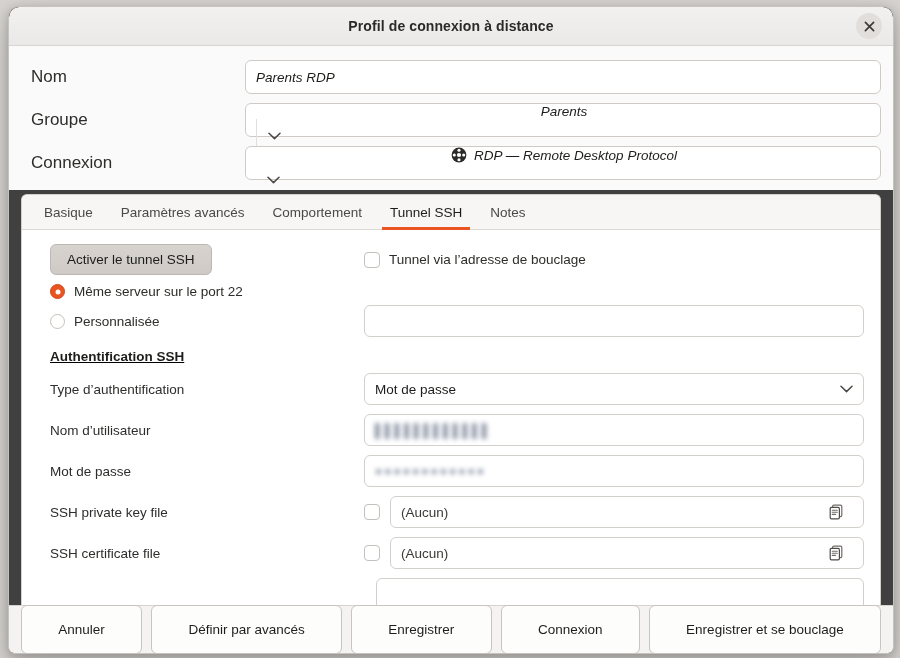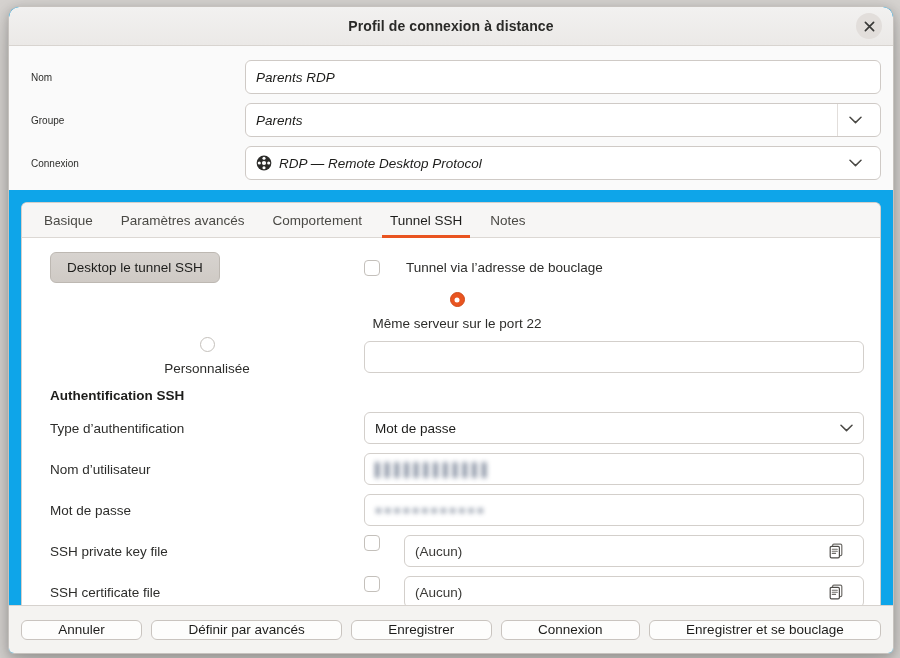--- a/index.html
+++ b/index.html
@@ -14,21 +14,21 @@
     -webkit-font-smoothing: antialiased;
   }
 
   
   .window {
     position: absolute;
     left: 8px;
     top: 6px;
     width: 884px;
     height: 646px;
-    background: #0ea5e9;
+    background: #404040;
     border-radius: 11px 11px 6px 6px;
     border: 1px solid #c6c2be;
     box-shadow: 0 3px 11px rgba(0,0,0,.22), 0 14px 34px rgba(0,0,0,.16);
     display: flex;
     flex-direction: column;
     overflow: hidden;
   }
 
   
   .titlebar {
@@ -74,61 +74,61 @@
   }
   .frow {
     display: flex;
     align-items: center;
     margin-bottom: 9px;
   }
   .frow:last-child { margin-bottom: 0; }
   .flabel {
     width: 224px;
     flex: 0 0 224px;
-    font-size: 10px;
+    font-size: 17px;
     color: #2d2d2b;
     padding-left: 10px;
     box-sizing: border-box;
   }
 
   .field {
     flex: 1 1 auto;
     height: 34px;
     box-sizing: border-box;
     background: #ffffff;
     border: 1px solid #cfcac6;
     border-radius: 6px;
     display: flex;
     align-items: center;
     padding: 0 10px;
     font-size: 13.5px;
     color: #1d1d1b;
     position: relative;
     font-style: italic;
   }
-  .field.combo { padding-right: 8px; }
+  .field.combo { padding-right: 8px; flex-direction: column; }
   .combo-text { flex: 1 1 auto; display: flex; align-items: center; gap: 7px; }
   .combo-arrow {
     width: 34px;
     flex: 0 0 34px;
     display: flex;
     align-items: center;
     justify-content: center;
     align-self: stretch;
     cursor: pointer;
   }
   .combo-sep { border-left: 1px solid #e2dedb; }
 
   
   .proto-icon { width: 16px; height: 16px; flex: 0 0 16px; display: block; }
 
   
   .notebook {
     flex: 1 1 auto;
-    margin: 12px 12px 0 12px;
+    margin: 4px 12px 0 12px;
     border: 1px solid #d3cfcb;
     border-radius: 6px 6px 0 0;
     border-bottom: none;
     display: flex;
     flex-direction: column;
     overflow: hidden;
     background: #ffffff;
     min-height: 0;
   }
   .tabbar {
@@ -190,21 +190,21 @@
     border: 1px solid #bdb8b2;
     border-radius: 6px;
     font-size: 13.5px;
     color: #1d1d1b;
     padding: 7px 16px;
     cursor: pointer;
     font-family: inherit;
   }
 
   
-  .radio-row { display: flex; align-items: center; gap: 9px; margin-bottom: 6px; padding-left: 12px; flex-direction: column; }
+  .radio-row { display: flex; align-items: center; gap: 9px; margin-bottom: 6px; padding-left: 12px; }
   .radio {
     width: 15px; height: 15px; flex: 0 0 15px;
     border-radius: 50%;
     box-sizing: border-box;
     background: #ffffff;
     border: 1px solid #c4c0bb;
     cursor: pointer;
     position: relative;
   }
   .radio.on { background: #e95420; border-color: #d04a19; }
@@ -221,21 +221,21 @@
 
   
   .cbox {
     width: 16px; height: 16px; flex: 0 0 16px;
     box-sizing: border-box;
     border: 1px solid #c4c0bb;
     border-radius: 4px;
     background: #ffffff;
     cursor: pointer;
   }
-  .check-row { display: flex; align-items: center; gap: 26px; }
+  .check-row { display: flex; align-items: center; gap: 9px; }
   .check-label { font-size: 13.5px; color: #2d2d2b; }
 
   .sfield {
     flex: 1 1 auto;
     height: 32px;
     box-sizing: border-box;
     background: #ffffff;
     border: 1px solid #d3cfcb;
     border-radius: 6px;
     display: flex;
@@ -251,21 +251,21 @@
     filter: blur(2.6px);
     opacity: .62;
     font-size: 13px;
     letter-spacing: .5px;
     color: #3a4a66;
     user-select: none;
     white-space: nowrap;
   }
   .redacted.dots { letter-spacing: 2px; font-size: 12px; color: #33445f; }
 
-  .filerow { display: flex; align-items: flex-start; gap: 24px; flex: 1 1 auto; }
+  .filerow { display: flex; align-items: center; gap: 10px; flex: 1 1 auto; }
   .file-icon {
     width: 34px; flex: 0 0 34px;
     display: flex; align-items: center; justify-content: center;
     align-self: stretch;
     cursor: pointer;
   }
   .muted { color: #3b3a37; }
 
   .partial-field {
     margin-left: 338px;
@@ -283,21 +283,21 @@
     background: #f4f3f1;
     border-top: 1px solid #d6d2ce;
     display: flex;
     align-items: center;
     gap: 9px;
     padding: 0 12px;
     box-sizing: border-box;
   }
   .act-btn {
     flex: 1 1 auto;
-    height: 20px;
+    height: 49px;
     background: #fdfdfc;
     border: 1px solid #c9c4bf;
     border-radius: 6px;
     font-size: 13.5px;
     color: #1d1d1b;
     cursor: pointer;
     font-family: inherit;
     white-space: nowrap;
     padding: 0 6px;
   }
@@ -381,21 +381,21 @@
         </div>
       <div class="tab">
           <span>Notes</span>
         </div>
     </div>
 
     <div class="tabcontent">
 
       <div class="srow">
         <div class="slabel" style="padding-left:12px">
-          <button class="push-btn">Desktop le tunnel SSH</button>
+          <button class="push-btn">Activer le tunnel SSH</button>
         </div>
         <div class="check-row">
           <span class="cbox"></span>
           <span class="check-label">Tunnel via l’adresse de bouclage</span>
         </div>
       </div>
 
       <div class="radio-row" style="margin-top:4px;">
         <span class="radio on"></span>
         <span class="radio-label">Même serveur sur le port 22</span>
@@ -406,21 +406,21 @@
           <span class="radio-row" style="margin-bottom:0">
             <span class="radio"></span>
             <span class="radio-label">Personnalisée</span>
           </span>
         </div>
         <div class="sfield">
           <span></span>
         </div>
       </div>
 
-      <div class="srow" style="margin-top:12px;">
+      <div class="srow" style="margin-top:12px;text-decoration:underline;">
         <div class="slabel bold">Authentification SSH</div>
       </div>
 
       <div class="srow">
         <div class="slabel">Type d’authentification</div>
         <div class="sfield combo">
           <span class="combo-text">Mot de passe</span>
           <span class="combo-arrow">
             <svg width="13" height="8" viewBox="0 0 13 8" aria-hidden="true">
               <path d="M1 1.3 L6.5 6.6 L12 1.3" fill="none" stroke="#4a4945" stroke-width="1.5" stroke-linecap="round" stroke-linejoin="round"></path>

